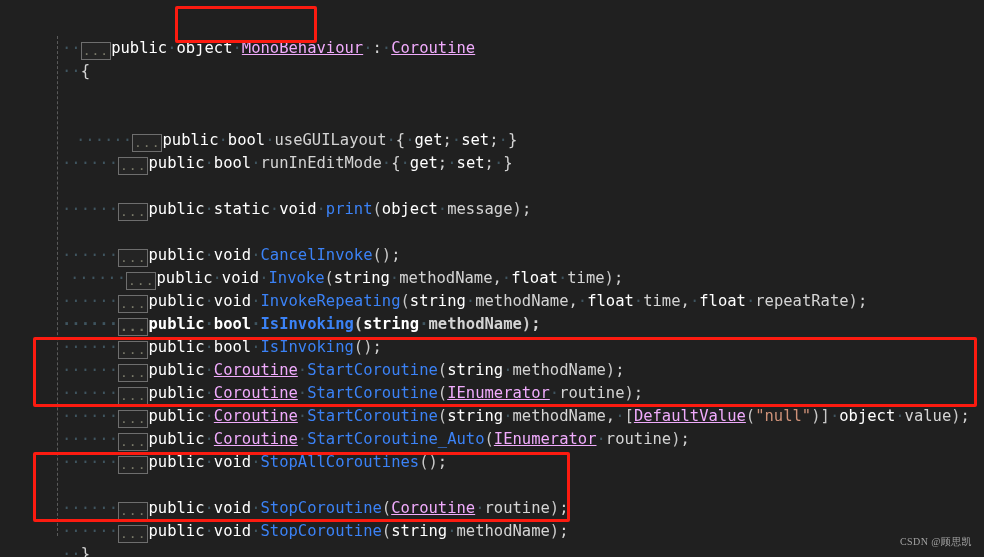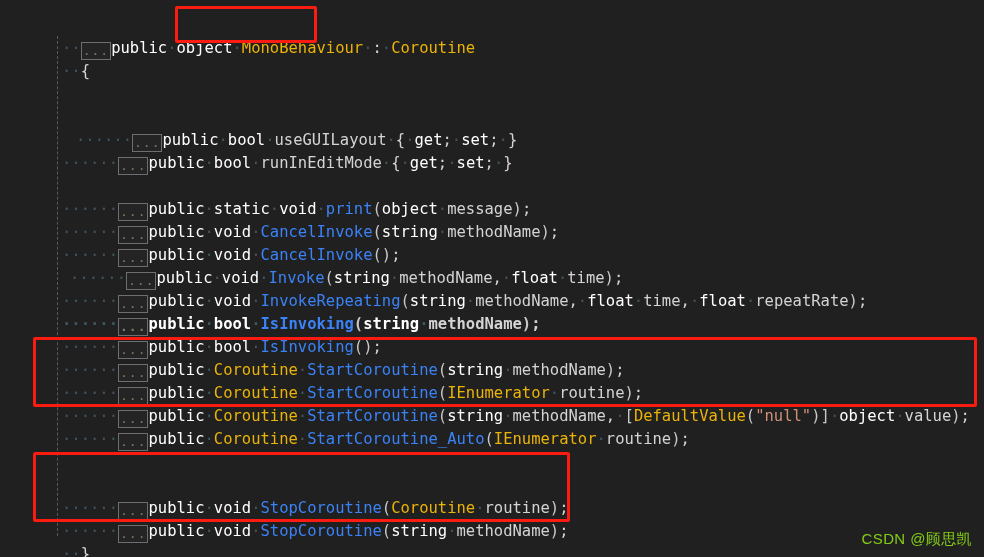--- a/index.html
+++ b/index.html
@@ -30,21 +30,21 @@
   }
   .line {
     position: absolute;
     left: 0;
     height: 23px;
     white-space: pre;
   }
 
   
   .kw    { color: #ffffff; }   
-  .type  { color: #eab308; }   
+  .type  { color: #f0abfc; text-decoration: underline; }   
   .fn    { color: #3b82f6; }   
   .id    { color: #d4d4d4; }   
   .punc  { color: #d4d4d4; }
   .paren { color: #c8c8c8; }
   .str   { color: #ce9178; }   
   .ws    { color: #3f5560; }   
   .brace { color: #d4d4d4; }
 
   
   .dots {
@@ -76,23 +76,23 @@
     border-radius: 2px;
     box-sizing: border-box;
     pointer-events: none;
   }
 
   
   #watermark {
     position: absolute;
     right: 12px;
     bottom: 8px;
-    color: #84cc16;
-    font-family: Liberation Sans, sans-serif;
-    font-size: 15px;
+    color: #a3a3a3;
+    font-family: Liberation Serif, serif;
+    font-size: 10px;
     letter-spacing: 0.4px;
   }
 </style>
 </head>
 <body>
 
 <div id="app">
 
   <div class="guide" style="left:57px; top:36px; height:500px;"></div>
 
@@ -119,23 +119,20 @@
     <div class="line" style="top:129px; left:6px;">
       <span class="ws">······</span><span class="dots">...</span><span class="kw">public</span><span class="ws">·</span><span class="kw">bool</span><span class="ws">·</span><span class="id">runInEditMode</span><span class="ws">·</span><span class="brace">{</span><span class="ws">·</span><span class="kw">get</span><span class="punc">;</span><span class="ws">·</span><span class="kw">set</span><span class="punc">;</span><span class="ws">·</span><span class="brace">}</span>
     </div>
 
     
     <div class="line" style="top:175px; left:6px;">
       <span class="ws">······</span><span class="dots">...</span><span class="kw">public</span><span class="ws">·</span><span class="kw">static</span><span class="ws">·</span><span class="kw">void</span><span class="ws">·</span><span class="fn">print</span><span class="paren">(</span><span class="kw">object</span><span class="ws">·</span><span class="id">message</span><span class="paren">)</span><span class="punc">;</span>
     </div>
 
     
-    <div class="line" style="top:198px; left:6px;">
-      <span class="ws">······</span><span class="dots">...</span><span class="kw">public</span><span class="ws">·</span><span class="kw">void</span><span class="ws">·</span><span class="fn">CancelInvoke</span><span class="paren">(</span><span class="kw">string</span><span class="ws">·</span><span class="id">methodName</span><span class="paren">)</span><span class="punc">;</span>
-    </div>
 
     
     <div class="line" style="top:221px; left:6px;">
       <span class="ws">······</span><span class="dots">...</span><span class="kw">public</span><span class="ws">·</span><span class="kw">void</span><span class="ws">·</span><span class="fn">CancelInvoke</span><span class="paren">()</span><span class="punc">;</span>
     </div>
 
     
     <div class="line" style="top:244px; left:14px;">
       <span class="ws">······</span><span class="dots">...</span><span class="kw">public</span><span class="ws">·</span><span class="kw">void</span><span class="ws">·</span><span class="fn">Invoke</span><span class="paren">(</span><span class="kw">string</span><span class="ws">·</span><span class="id">methodName</span><span class="punc">,</span><span class="ws">·</span><span class="kw">float</span><span class="ws">·</span><span class="id">time</span><span class="paren">)</span><span class="punc">;</span>
     </div>
@@ -169,20 +166,23 @@
     <div class="line" style="top:382px; left:6px;">
       <span class="ws">······</span><span class="dots">...</span><span class="kw">public</span><span class="ws">·</span><span class="type">Coroutine</span><span class="ws">·</span><span class="fn">StartCoroutine</span><span class="paren">(</span><span class="kw">string</span><span class="ws">·</span><span class="id">methodName</span><span class="punc">,</span><span class="ws">·</span><span class="paren">[</span><span class="type">DefaultValue</span><span class="paren">(</span><span class="str">"null"</span><span class="paren">)]</span><span class="ws">·</span><span class="kw">object</span><span class="ws">·</span><span class="id">value</span><span class="paren">)</span><span class="punc">;</span>
     </div>
 
     
     <div class="line" style="top:405px; left:6px;">
       <span class="ws">······</span><span class="dots">...</span><span class="kw">public</span><span class="ws">·</span><span class="type">Coroutine</span><span class="ws">·</span><span class="fn">StartCoroutine_Auto</span><span class="paren">(</span><span class="type">IEnumerator</span><span class="ws">·</span><span class="id">routine</span><span class="paren">)</span><span class="punc">;</span>
     </div>
 
     
+    <div class="line" style="top:428px; left:6px;">
+      <span class="ws">······</span><span class="dots">...</span><span class="kw">public</span><span class="ws">·</span><span class="kw">void</span><span class="ws">·</span><span class="fn">StopAllCoroutines</span><span class="paren">()</span><span class="punc">;</span>
+    </div>
 
     
 
     
     <div class="line" style="top:474px; left:6px;">
       <span class="ws">······</span><span class="dots">...</span><span class="kw">public</span><span class="ws">·</span><span class="kw">void</span><span class="ws">·</span><span class="fn">StopCoroutine</span><span class="paren">(</span><span class="type">Coroutine</span><span class="ws">·</span><span class="id">routine</span><span class="paren">)</span><span class="punc">;</span>
     </div>
 
     
     <div class="line" style="top:497px; left:6px;">

